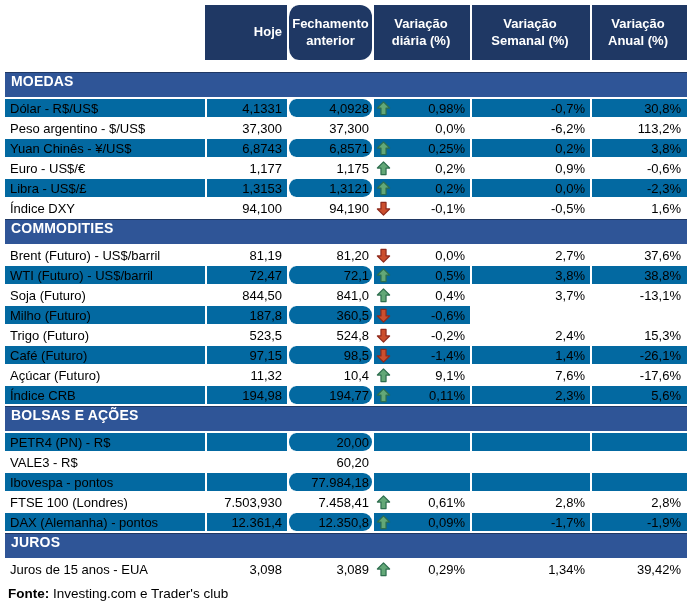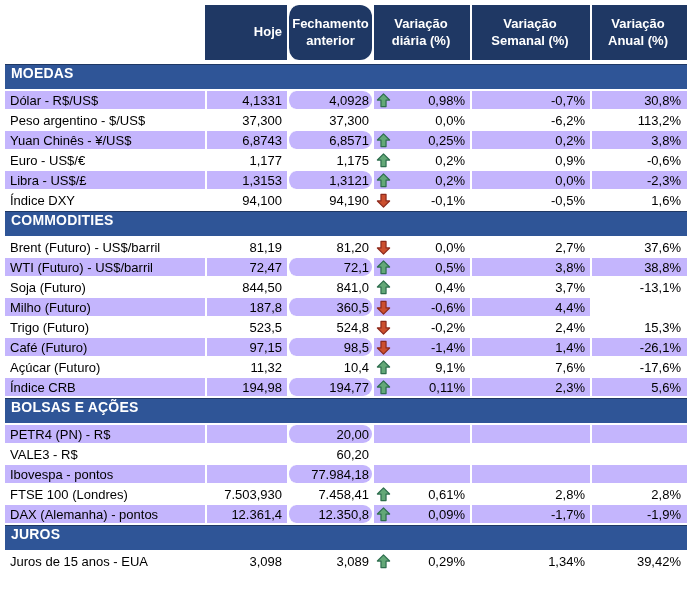--- a/index.html
+++ b/index.html
@@ -7,21 +7,21 @@
     width: 695px; height: 612px;
     background: #ffffff;
     font-family: "Liberation Sans", sans-serif;
     color: #000000;
     overflow: hidden;
   }
   .sheet { padding: 5px 0 0 5px; }
   .tbl { width: 682px; }
 
   
-  .hdr { display: flex; height: 55px; margin-bottom: 4px; }
+  .hdr { display: flex; height: 55px; margin-bottom: 12px; }
   .hdr-spacer { width: 200px; }
   .hdr-cell {
     background: #1f3864; color: #ffffff;
     font-weight: bold; font-size: 13px; line-height: 1.3;
     display: flex; align-items: center; justify-content: center;
     text-align: center; box-sizing: border-box; padding: 2px 3px;
   }
   .hdr-cell + .hdr-cell { border-left: 2px solid #ffffff; }
 
   
@@ -34,21 +34,21 @@
 
   
   .row {
     display: flex; height: 20px; box-sizing: border-box;
     border-bottom: 2px solid #ffffff; font-size: 13px;
   }
   .cell {
     height: 100%; display: flex; align-items: center;
     box-sizing: border-box; background: transparent; white-space: nowrap;
   }
-  .row.shaded .cell { background: #c4b5fd; }
+  .row.shaded .cell { background: #0369a1; }
   .cell + .cell { border-left: 2px solid #ffffff; }
 
   .c-label { width: 200px; padding-left: 5px; }
   .c-hoje  { width: 82px;  justify-content: flex-end; padding-right: 5px; }
   .c-fech  { width: 85px;  justify-content: flex-end; padding-right: 3px; border-radius: 12px; }
   .c-vd    { width: 98px;  justify-content: flex-end; padding-right: 5px; position: relative; }
   .c-vs    { width: 120px; justify-content: flex-end; padding-right: 5px; }
   .c-va    { width: 97px;  justify-content: flex-end; padding-right: 6px; }
 
   .arr { position: absolute; left: 2px; top: 2px; width: 15px; height: 15px; }
@@ -214,21 +214,20 @@
           <div class="cell c-hoje">187,8</div>
           <div class="cell c-fech">360,5</div>
           <div class="cell c-vd">
             <div class="arr">
               <svg width="15" height="15" viewBox="0 0 16 16">
                 <path d="M8 15 L1.5 8.5 H5.3 V1.5 H10.7 V8.5 H14.5 Z" fill="#cc4f2e" stroke="#8e2a1c" stroke-width="1.3" stroke-linejoin="round"></path>
               </svg>
             </div>
             <span>-0,6%</span>
           </div>
-          <div class="cell c-vs">4,4%</div>
         </div>
         <div class="row">
           <div class="cell c-label">Trigo (Futuro)</div>
           <div class="cell c-hoje">523,5</div>
           <div class="cell c-fech">524,8</div>
           <div class="cell c-vd">
             <div class="arr">
               <svg width="15" height="15" viewBox="0 0 16 16">
                 <path d="M8 15 L1.5 8.5 H5.3 V1.5 H10.7 V8.5 H14.5 Z" fill="#cc4f2e" stroke="#8e2a1c" stroke-width="1.3" stroke-linejoin="round"></path>
               </svg>
@@ -359,14 +358,17 @@
                 <path d="M8 1 L14.5 7.5 H10.7 V14.5 H5.3 V7.5 H1.5 Z" fill="#63a877" stroke="#2e6e4e" stroke-width="1.3" stroke-linejoin="round"></path>
               </svg>
             </div>
             <span>0,29%</span>
           </div>
           <div class="cell c-vs">1,34%</div>
           <div class="cell c-va">39,42%</div>
         </div>
       </div>
 
+    <div class="footer">
+      <b>Fonte:</b><span> Investing.com e Trader's club</span>
+    </div>
   </div>
 </div>
 
 </body></html>

